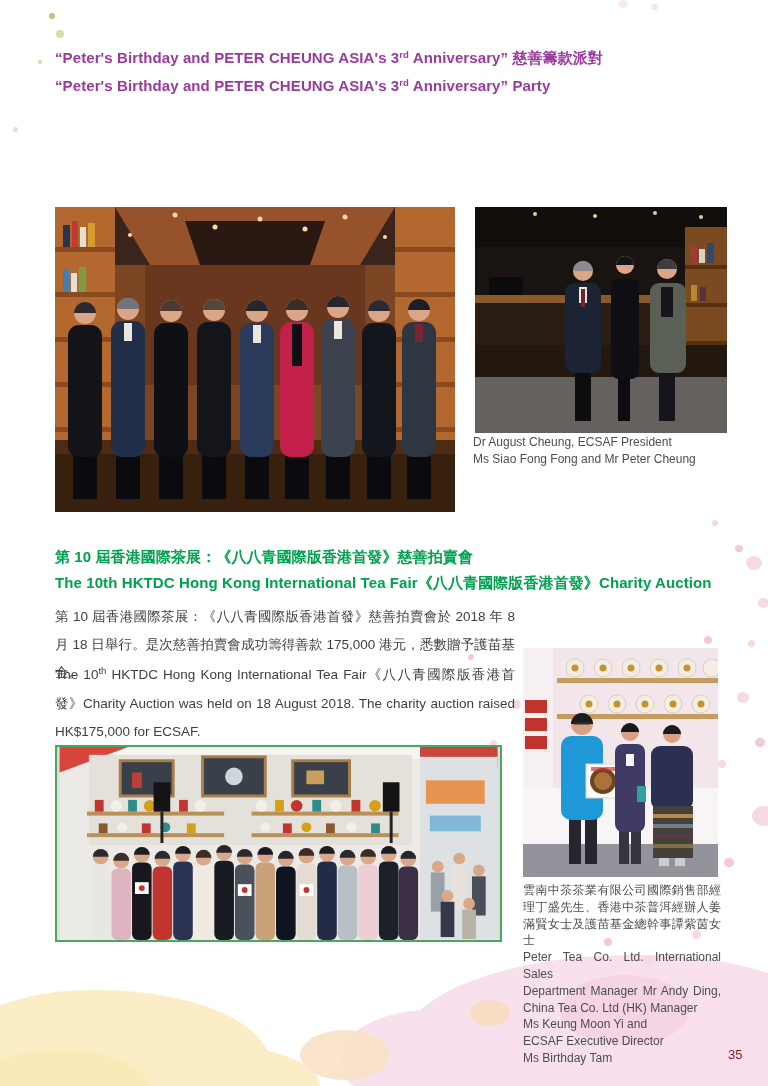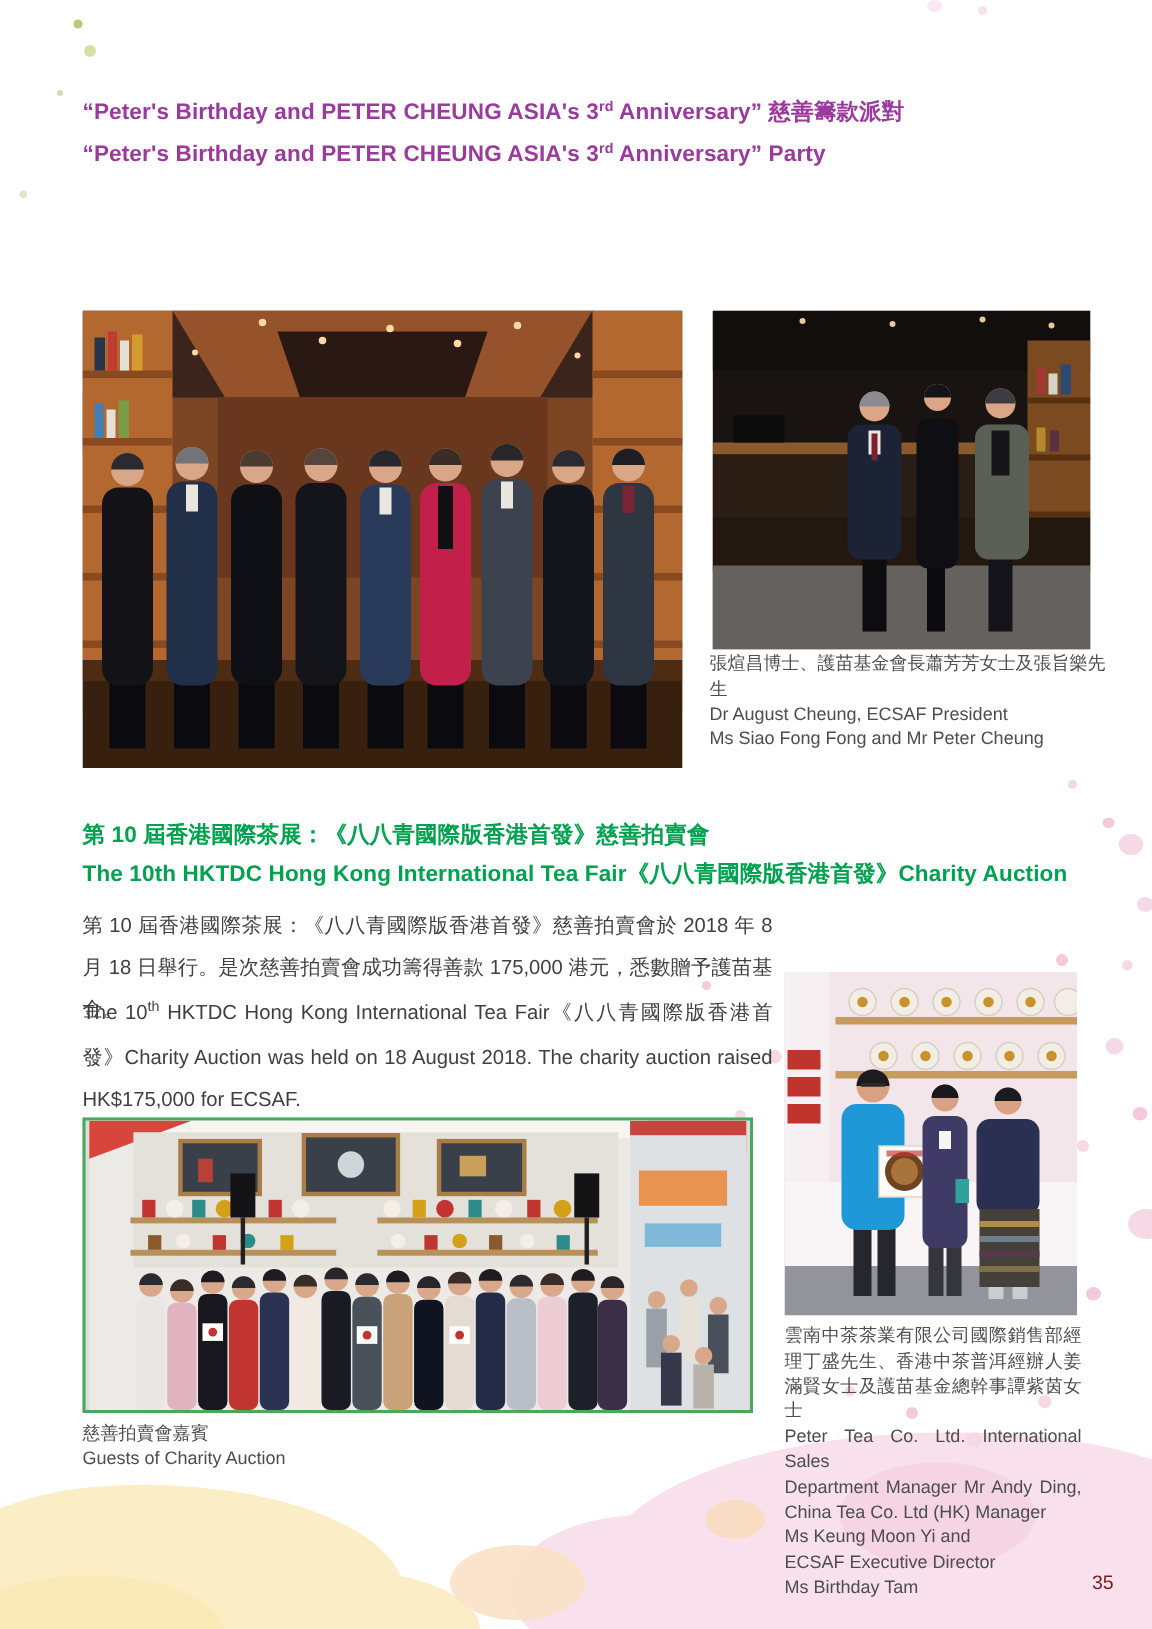--- a/index.html
+++ b/index.html
@@ -57,21 +57,21 @@
   <div class="blob" style="left:618px;top:0px;width:10px;height:8px;background:#f7e2ee;border-radius:50%;opacity:.8;"></div>
   <div class="blob" style="left:652px;top:4px;width:6px;height:6px;background:#f7e2ee;border-radius:50%;"></div>
 
   <div class="blob" style="left:49px;top:13px;width:6px;height:6px;background:#b4cc79;border-radius:50%;"></div>
   <div class="blob" style="left:56px;top:30px;width:8px;height:8px;background:#d2e2a4;border-radius:50%;"></div>
   <div class="blob" style="left:38px;top:60px;width:4px;height:4px;background:#c6d795;border-radius:50%;opacity:.8;"></div>
   <div class="blob" style="left:13px;top:127px;width:5px;height:5px;background:#dce8c2;border-radius:50%;"></div>
 
   <div class="content">
 
-    <div class="abs heading h-purple" style="left:55px;top:45px;margin-top:17px;">
+    <div class="abs heading h-purple" style="left:55px;top:45px;">
       <span class="hline"><span>“Peter's Birthday and PETER CHEUNG ASIA's 3</span><span class="sup">rd</span><span> Anniversary” 慈善籌款派對</span></span>
       <span class="hline"><span>“Peter's Birthday and PETER CHEUNG ASIA's 3</span><span class="sup">rd</span><span> Anniversary” Party</span></span>
     </div>
 
 
 
     <div class="photo" style="left:55px;top:207px;width:400px;height:305px;">
       <svg viewBox="0 0 400 305" width="400" height="305">
         <rect width="400" height="305" fill="#5d3420"></rect>
         <rect width="400" height="95" fill="#3b241c"></rect>
@@ -210,21 +210,20 @@
           <rect x="184" y="162" width="16" height="52" fill="#14141a"></rect>
             <rect x="175" y="76" width="36" height="90" rx="9" fill="#5a6055"></rect>
             <rect x="186" y="80" width="12" height="30" fill="#15151a"></rect>
             <circle cx="192" cy="62" r="10" fill="#dba687"></circle>
             <path d="M 182 62 a 10 10 0 0 1 20 0 z" fill="#3c3c42"></path>
         </g>
       </svg>
     </div>
 
     <div class="abs caption" style="left:473px;top:434px;width:268px;">
-      <div>張煊昌博士、護苗基金會長蕭芳芳女士及張旨樂先生</div>
       <div>Dr August Cheung, ECSAF President</div>
       <div>Ms Siao Fong Fong and Mr Peter Cheung</div>
     </div>
 
     <div class="abs heading h-green" style="left:55px;top:544px;">
       <span class="hline">第 10 屆香港國際茶展：《八八青國際版香港首發》慈善拍賣會</span>
       <span class="hline">The 10th HKTDC Hong Kong International Tea Fair《八八青國際版香港首發》Charity Auction</span>
     </div>
 
     <div class="abs para" style="left:55px;top:603px;width:460px;line-height:28px;">
@@ -426,24 +425,20 @@
           <circle cx="336" cy="109" r="8" fill="#d9a88a"></circle>
             <path d="M 328 109 a 8 8 0 0 1 16 0 z" fill="#1c1c22"></path>
             <rect x="326" y="117" width="20" height="80" rx="6" fill="#1c2029"></rect>
           <circle cx="356" cy="114" r="8" fill="#d9a88a"></circle>
             <path d="M 348 114 a 8 8 0 0 1 16 0 z" fill="#26262c"></path>
             <rect x="346" y="122" width="20" height="75" rx="6" fill="#3b2f48"></rect>
         </g>
       </svg>
     </div>
 
-    <div class="abs caption" style="left:55px;top:947px;width:220px;">
-      <div>慈善拍賣會嘉賓</div>
-      <div>Guests of Charity Auction</div>
-    </div>
 
     <div class="abs caption" style="left:523px;top:882px;width:198px;">
       <div style="text-align:justify;">雲南中茶茶業有限公司國際銷售部經理丁盛先生、香港中茶普洱經辦人姜滿賢女士及護苗基金總幹事譚紫茵女士</div>
       <div class="cap-just">Peter Tea Co. Ltd. International Sales</div>
       <div class="cap-just">Department Manager Mr Andy Ding,</div>
       <div>China Tea Co. Ltd (HK) Manager</div>
       <div>Ms Keung Moon Yi and</div>
       <div>ECSAF Executive Director</div>
       <div>Ms Birthday Tam</div>
     </div>

